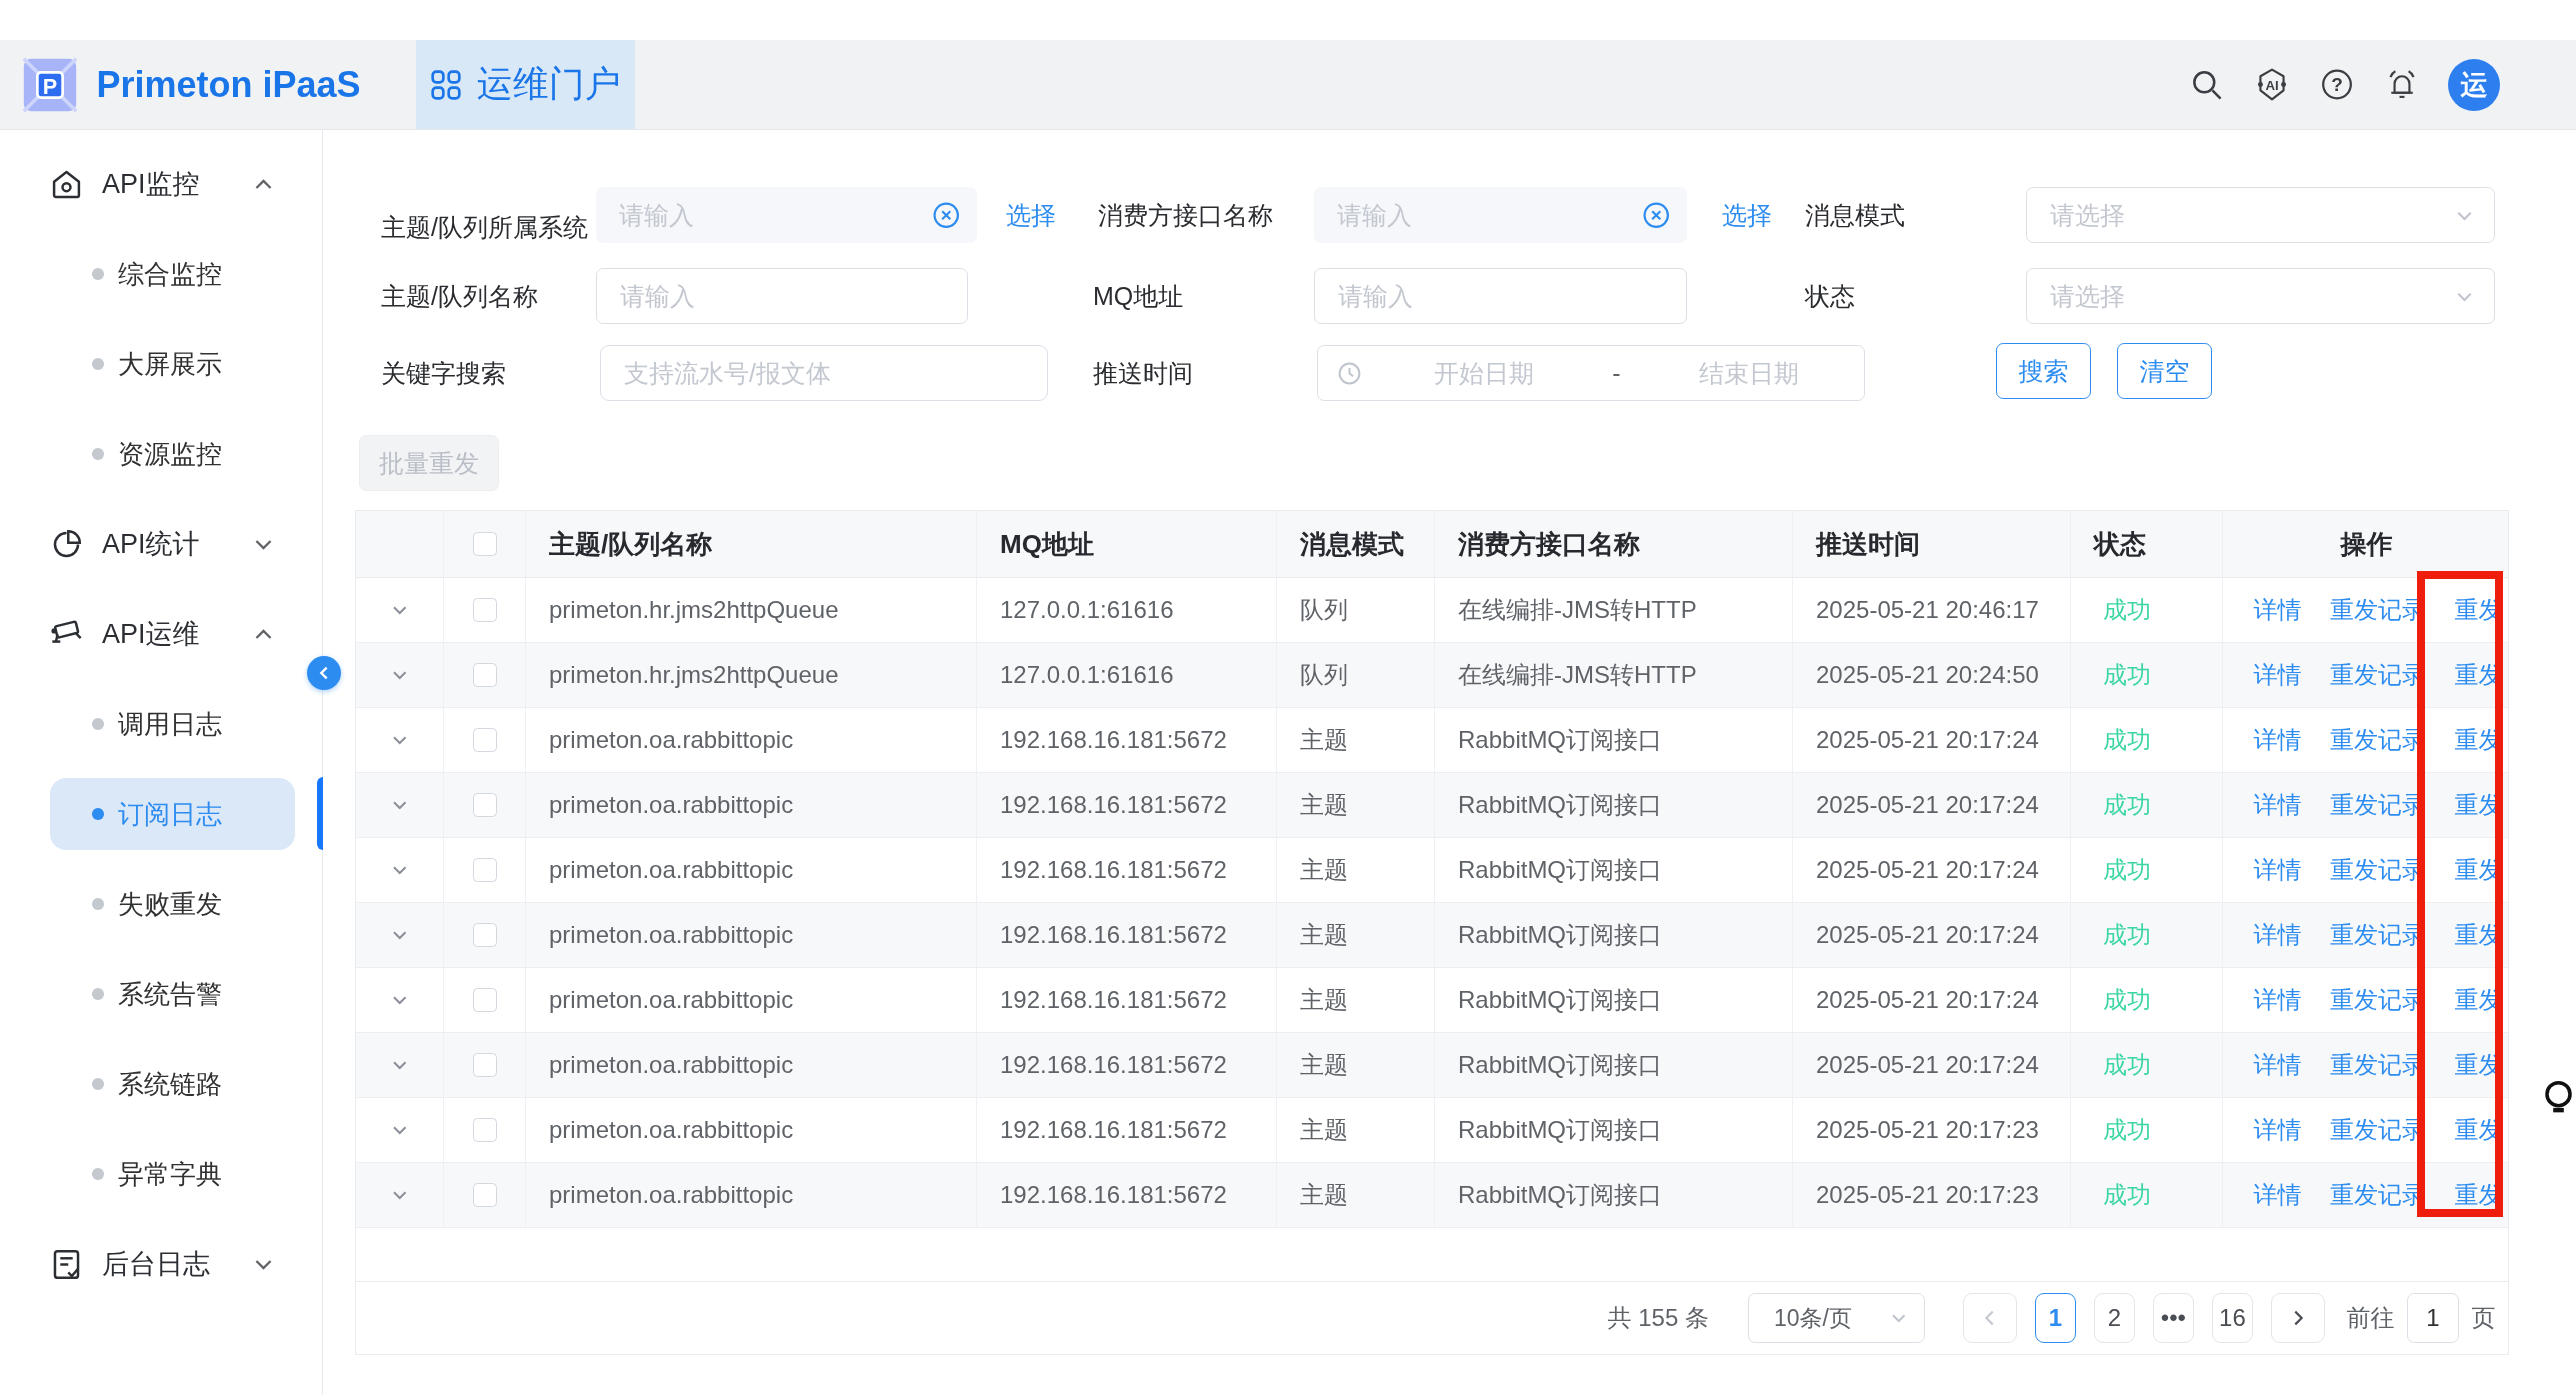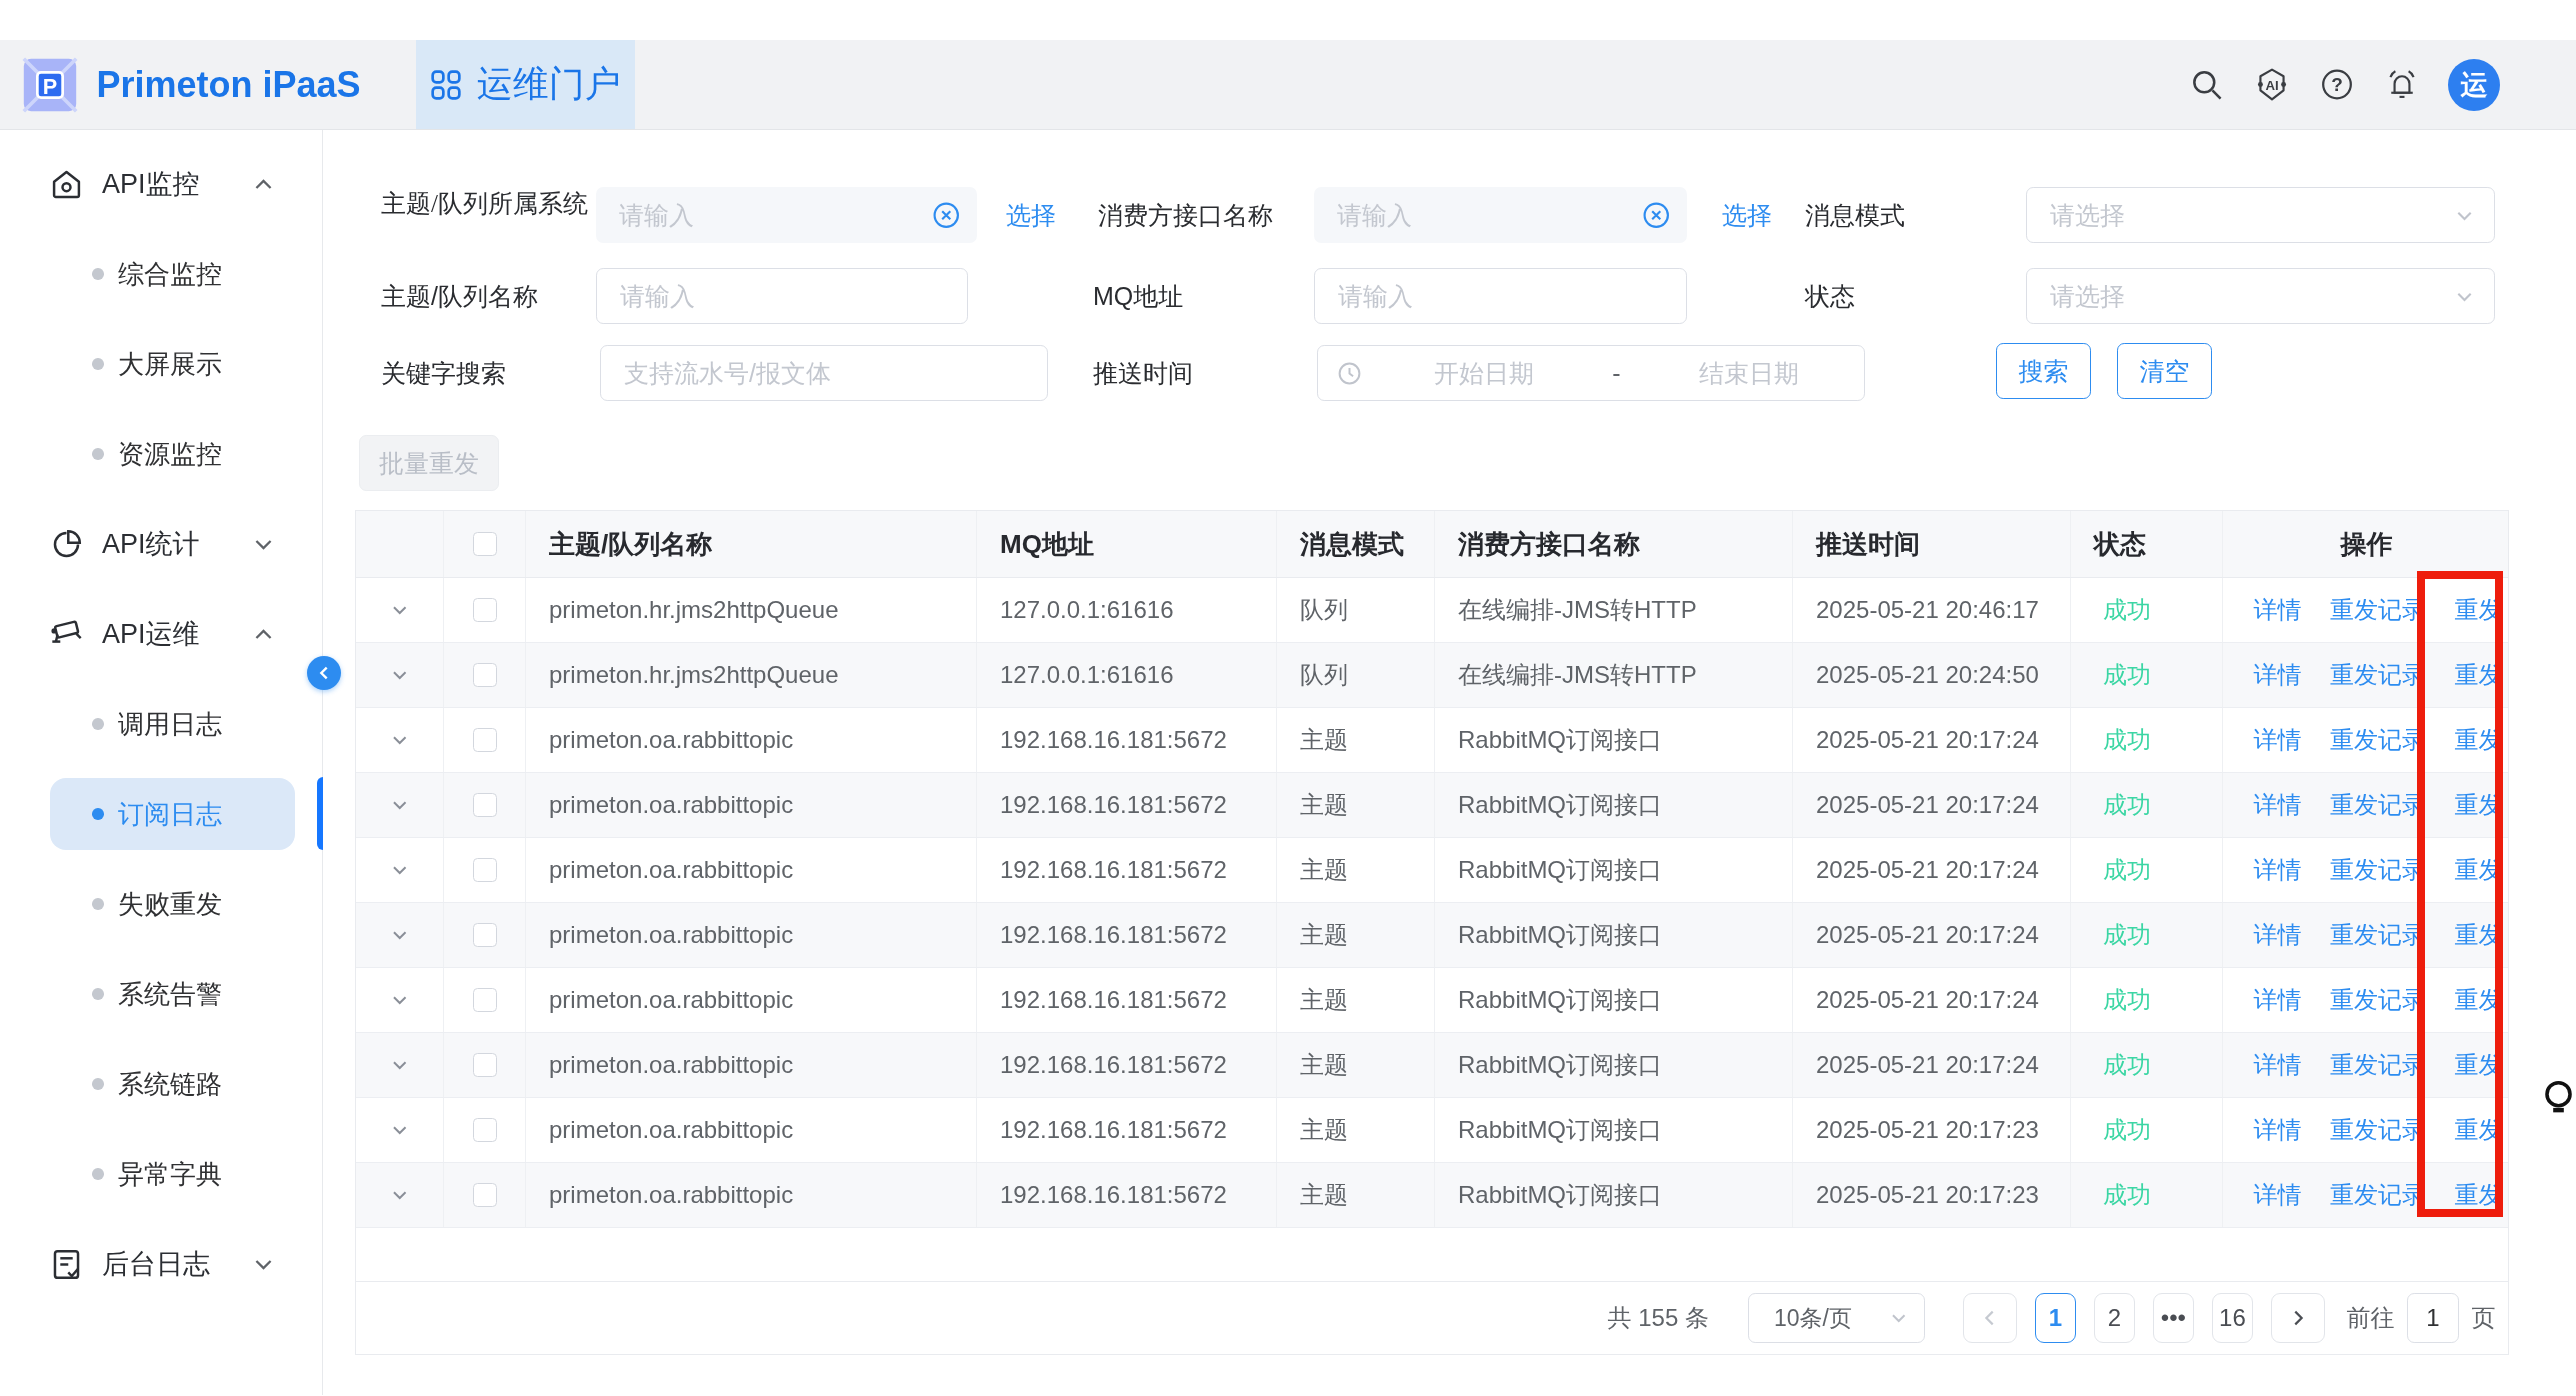--- a/index.html
+++ b/index.html
@@ -261,21 +261,21 @@
     </aside>
 
     <div class="collapse-btn">
       <svg width="18" height="18" viewBox="0 0 20 20" fill="none" stroke="#ffffff" stroke-width="2.6">
           <path d="M13 4 L7 10 L13 16"></path>
         </svg>
     </div>
 
     <main class="main">
 
-      <div class="f-label" style="left:58px; top:46px;font-family:Liberation Serif, serif;">主题/队列所属系统</div>
+      <div class="f-label" style="left:58px; top:69px;">主题/队列所属系统</div>
       <div class="f-input plain" style="left:273px; top:57px; width:381px;">
         <span class="ph">请输入</span>
         <span class="clear-ic">
           <svg width="30.5" height="30.5" viewBox="0 0 34 34" fill="none" stroke="#2d8cf0" stroke-width="2.4">
             <circle cx="17" cy="17" r="13"></circle>
               <path d="M12.5 12.5 L21.5 21.5 M21.5 12.5 L12.5 21.5"></path>
           </svg>
         </span>
       </div>
       <div class="f-link" style="left:683px; top:57px;">选择</div>
@@ -316,21 +316,21 @@
       <div class="f-select" style="left:1703px; top:138px; width:469px;">
         <span class="ph">请选择</span>
         <span class="sel-chev">
           <svg width="23" height="23" viewBox="0 0 26 26" fill="none" stroke="#c0c4cc" stroke-width="2.4">
               <path d="M6 10 L13 17 L20 10"></path>
             </svg>
         </span>
       </div>
 
       <div class="f-label" style="left:58px; top:215px;">关键字搜索</div>
-      <div class="f-input boxed" style="left:277px; top:215px; width:448px;">
+      <div class="f-input boxed" style="left:277px; top:215px; width:448px;border-radius:9px;">
         <span class="ph">支持流水号/报文体</span>
       </div>
 
       <div class="f-label" style="left:770px; top:215px;">推送时间</div>
       <div class="f-date" style="left:994px; top:215px; width:548px;gap:24px;">
         <span>
           <svg width="27" height="27" viewBox="0 0 30 30" fill="none" stroke="#c0c4cc" stroke-width="2.2">
             <circle cx="15" cy="15" r="11"></circle>
               <path d="M15 9 V15 L19 18"></path>
           </svg>

